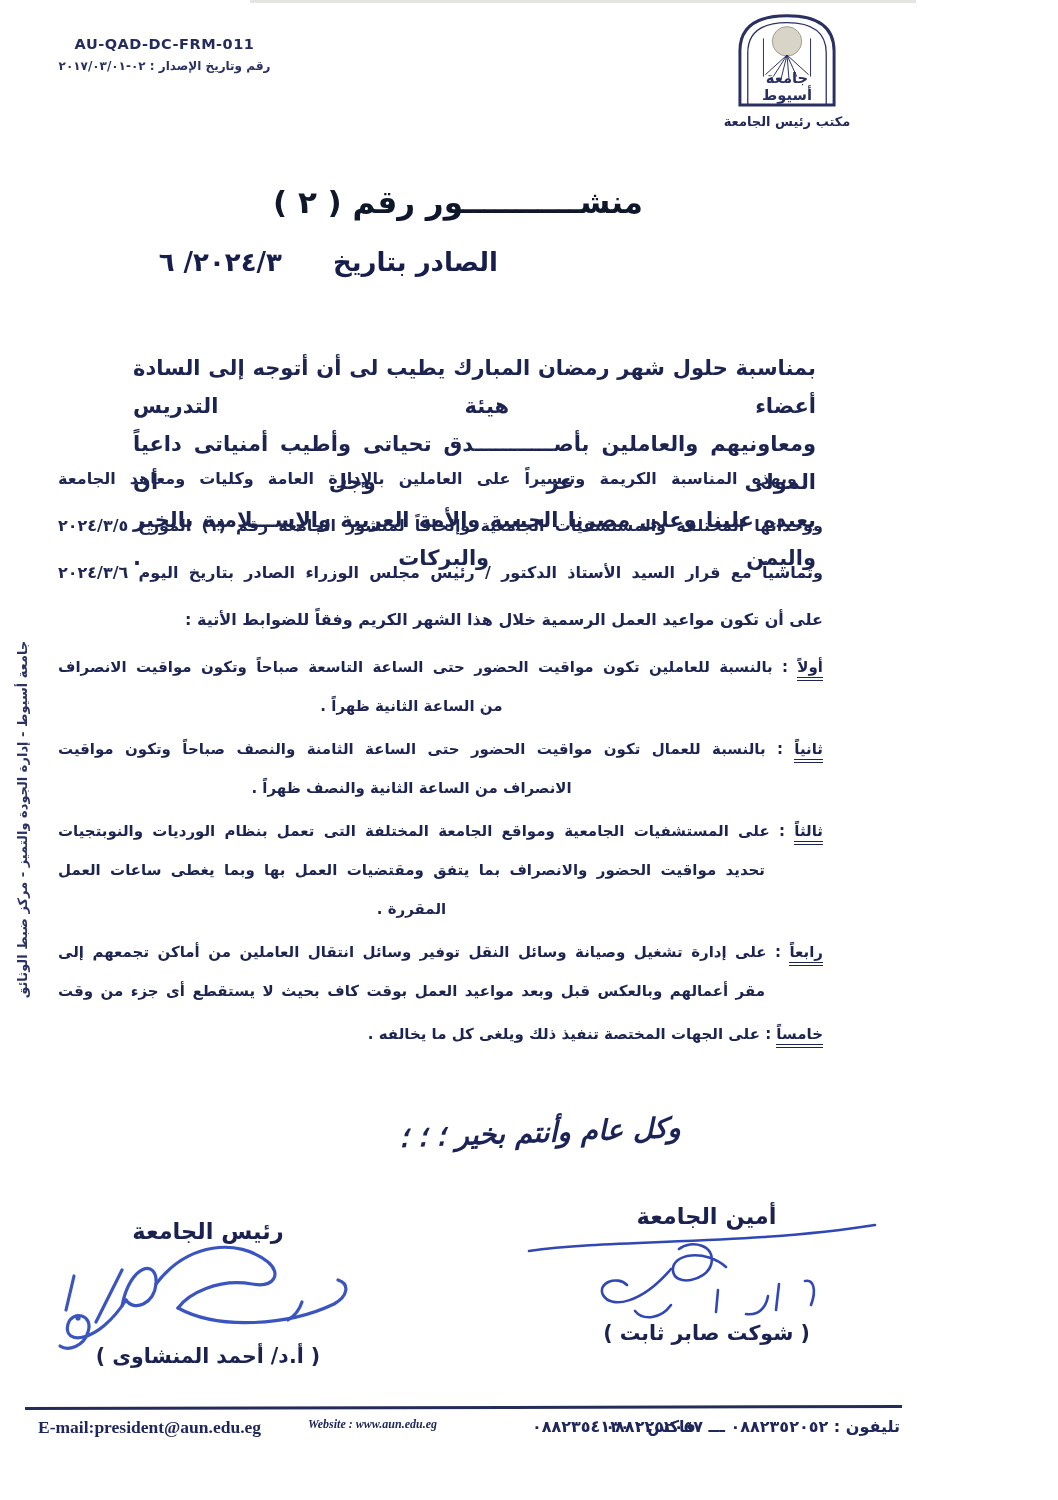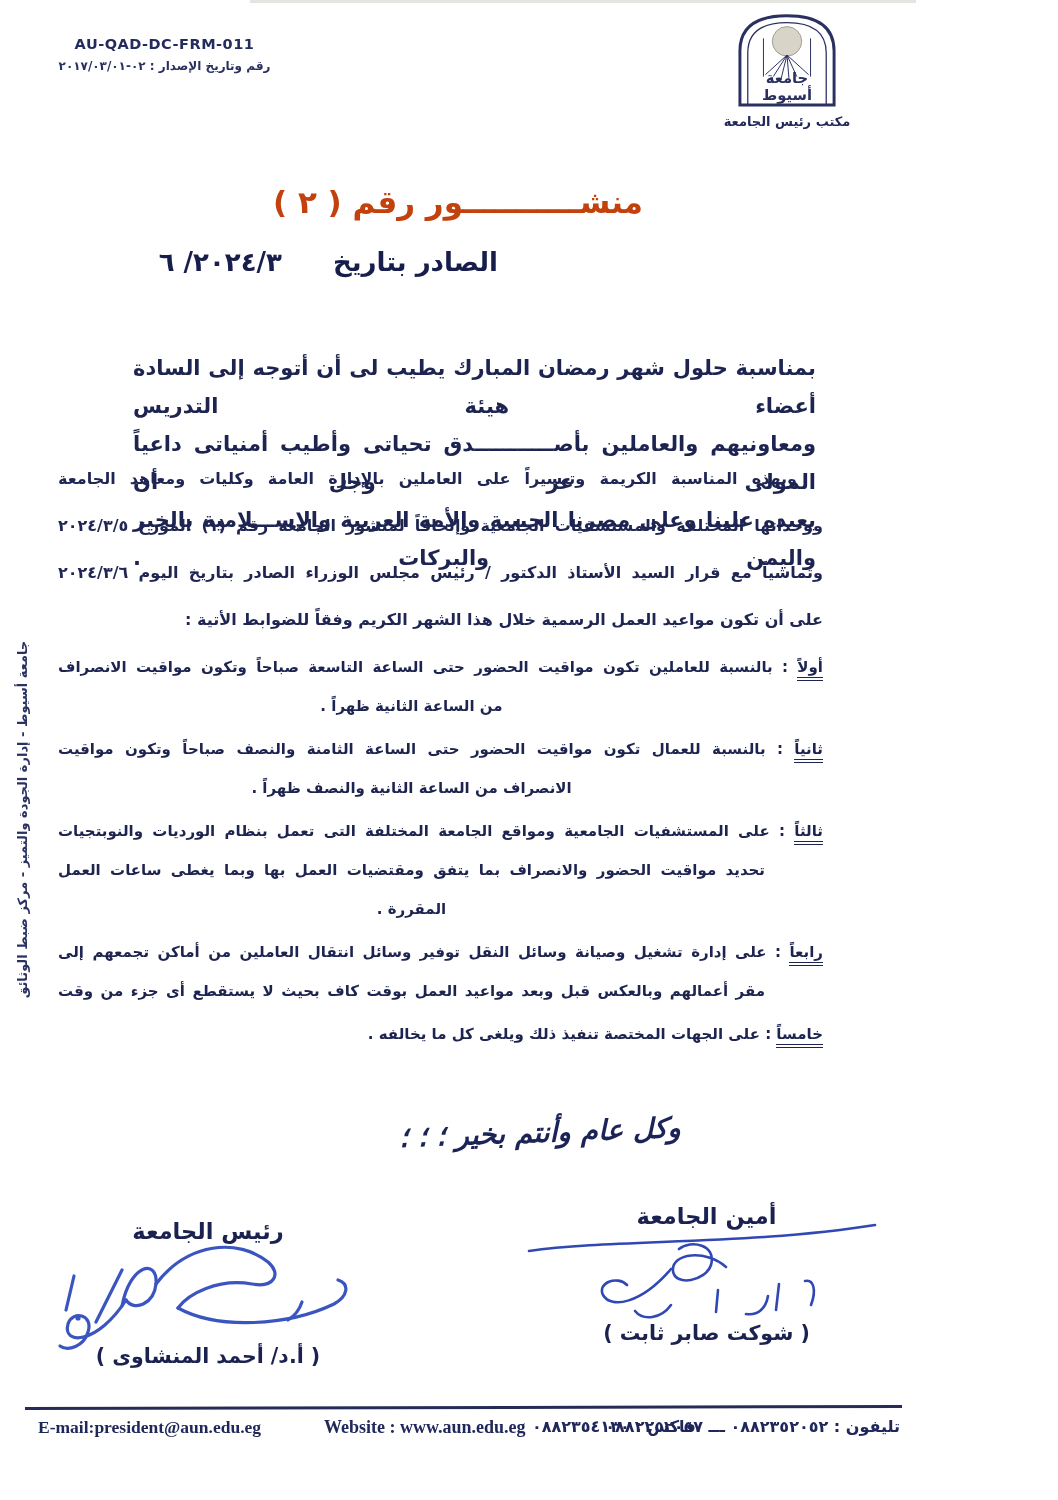--- a/index.html
+++ b/index.html
@@ -16,21 +16,21 @@
   .abs{position:absolute;}
 
   
   .form-block{left:52px;top:36px;width:225px;text-align:center;}
   .form-code{font-size:14.5px;font-weight:bold;letter-spacing:.5px;color:#242b5d;}
   .form-issue{font-size:12px;font-weight:bold;margin-top:7px;direction:rtl;color:#2a3162;}
   .logo-block{right:64px;top:6px;width:130px;text-align:center;}
   .office-label{font-size:13px;font-weight:bold;margin-top:2px;color:#232a5b;}
 
   
-  .title1{top:184px;left:0;width:100%;text-align:center;font-size:31px;font-weight:bold;color:#c2410c;direction:rtl;}
+  .title1{top:184px;left:0;width:100%;text-align:center;font-size:31px;font-weight:bold;color:#0f172a;direction:rtl;}
   .title2{top:247px;right:418px;font-size:26px;font-weight:bold;color:#171e4b;direction:rtl;}
   .title2 .date{display:inline-block;margin-right:42px;}
 
   
   .intro{top:317px;right:100px;left:133px;font-size:21px;font-weight:bold;line-height:38px;direction:rtl;color:#1d2450;margin-top:32px;}
   .main-par{top:455px;right:93px;left:58px;font-size:16px;font-weight:bold;line-height:47px;direction:rtl;color:#1f2653;}
   .line{white-space:normal;}
   .j{text-align:justify;text-align-last:justify;}
   .r{text-align:right;text-align-last:right;}
   .c{text-align:left;text-align-last:center;}
@@ -60,21 +60,21 @@
   .scr-left{top:16px;left:-22px;}
 
   
   .side-note{left:-208px;top:812px;width:460px;transform:rotate(-90deg);
     text-align:center;font-size:13px;font-weight:bold;color:#2b3263;direction:rtl;}
 
   
   .footer-line{top:1406px;left:25px;right:14px;height:3px;background:#252c5a;transform:rotate(-.12deg);}
   .f-text{top:1417px;font-weight:bold;color:#20275a;}
   .f-email{left:38px;font-family:"Liberation Serif",serif;font-size:17.5px;}
-  .f-web{left:324px;font-family:"Liberation Serif",serif;font-size:18px;}
+  .f-web{left:308px;font-family:"Liberation Serif",serif;font-size:12px;font-style:italic;}
   .f-fax{left:532px;direction:rtl;font-size:16px;}
   .f-phone{right:16px;direction:rtl;font-size:16px;}
 
   .smudge{top:0;left:250px;right:0;height:3px;background:#cdcdc8;opacity:.55;}
 </style>
 </head>
 <body>
 
 <div class="page">
 

